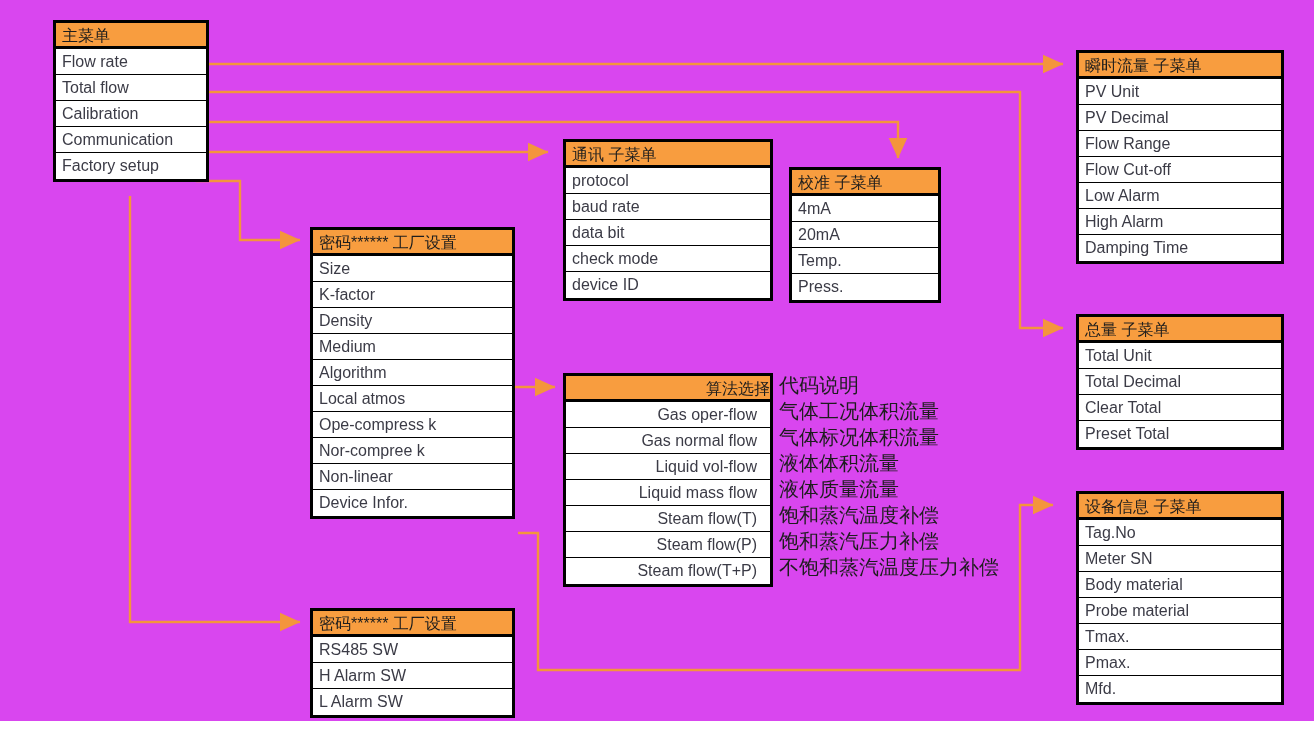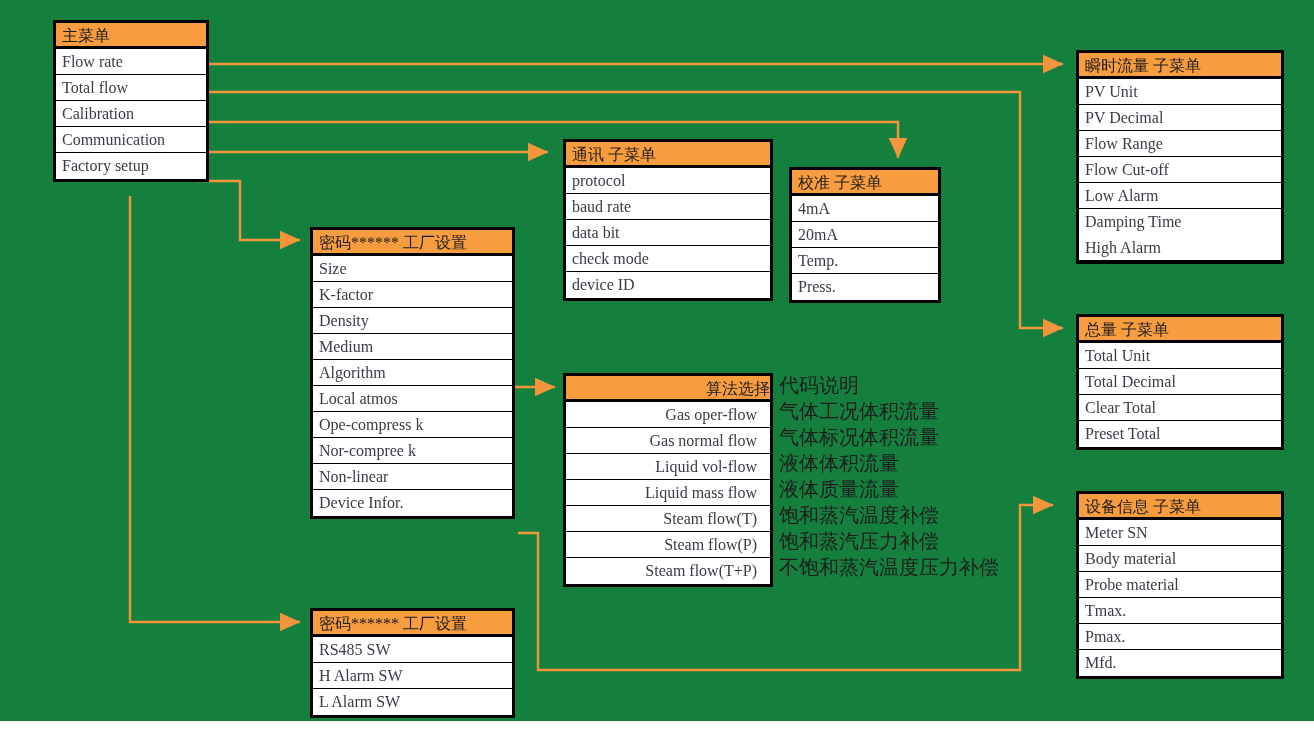--- a/index.html
+++ b/index.html
@@ -8,23 +8,22 @@
     padding: 0;
     background: #ffffff;
   }
   body {
     font-family: "Liberation Sans", "DejaVu Sans", sans-serif;
   }
   #canvas {
     position: relative;
     width: 1314px;
     height: 721px;
-    background: #15803d;
+    background: #d946ef;
     overflow: hidden;
-    font-family: Liberation Serif, serif;
   }
   #wires {
     position: absolute;
     left: 0;
     top: 0;
     width: 1314px;
     height: 751px;
     pointer-events: none;
   }
   .panel {
@@ -175,34 +174,35 @@
     <div class="ann-row">不饱和蒸汽温度压力补偿</div>
   </div>
 
   <div class="panel" style="left:1076px; top:50px; width:208px;">
     <div class="panel-header">瞬时流量 子菜单</div>
     <div class="panel-row">PV Unit</div>
     <div class="panel-row">PV Decimal</div>
     <div class="panel-row">Flow Range</div>
     <div class="panel-row">Flow Cut-off</div>
     <div class="panel-row">Low Alarm</div>
+    <div class="panel-row">High Alarm</div>
     <div class="panel-row last">Damping Time</div>
-    <div class="panel-row">High Alarm</div>
   </div>
 
   <div class="panel" style="left:1076px; top:314px; width:208px;">
     <div class="panel-header">总量 子菜单</div>
     <div class="panel-row">Total Unit</div>
     <div class="panel-row">Total Decimal</div>
     <div class="panel-row">Clear Total</div>
     <div class="panel-row last">Preset Total</div>
   </div>
 
   <div class="panel" style="left:1076px; top:491px; width:208px;">
     <div class="panel-header">设备信息 子菜单</div>
+    <div class="panel-row">Tag.No</div>
     <div class="panel-row">Meter SN</div>
     <div class="panel-row">Body material</div>
     <div class="panel-row">Probe material</div>
     <div class="panel-row">Tmax.</div>
     <div class="panel-row">Pmax.</div>
     <div class="panel-row last">Mfd.</div>
   </div>
 
 </div>
 

